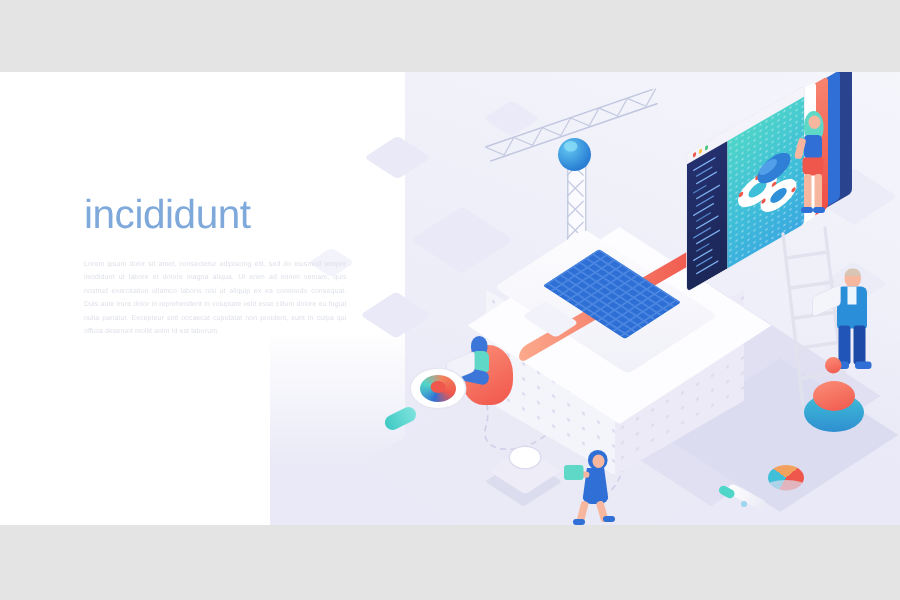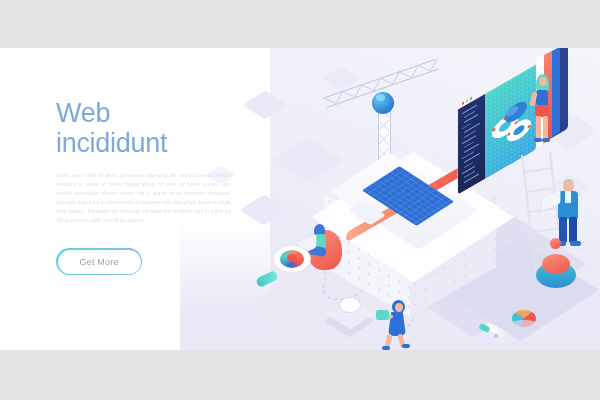--- a/index.html
+++ b/index.html
@@ -89,29 +89,24 @@
     <div class="dia" style="left:252px;top:44px;width:26px;height:26px;"></div>
     <div class="dia" style="left:288px;top:92px;width:40px;height:40px;"></div>
     <div class="dia" style="left:250px;top:148px;width:28px;height:28px;"></div>
     <div class="dia" style="left:330px;top:20px;width:22px;height:22px;opacity:.8;"></div>
     <div class="dia" style="left:552px;top:66px;width:34px;height:34px;opacity:.75;"></div>
     <div class="dia" style="left:556px;top:128px;width:26px;height:26px;opacity:.7;"></div>
     <div class="dia" style="left:212px;top:118px;width:18px;height:18px;opacity:.55;"></div>
 
     <div class="copy">
       <h1 class="title">
-        <span>Web</span><br>
+        <br>
         <span>incididunt</span>
       </h1>
       <p class="body">Lorem ipsum dolor sit amet, consectetur adipiscing elit, sed do eiusmod tempor incididunt ut labore et dolore magna aliqua. Ut enim ad minim veniam, quis nostrud exercitation ullamco laboris nisi ut aliquip ex ea commodo consequat. Duis aute irure dolor in reprehenderit in voluptate velit esse cillum dolore eu fugiat nulla pariatur. Excepteur sint occaecat cupidatat non proident, sunt in culpa qui officia deserunt mollit anim id est laborum.</p>
-      <div class="btnwrap">
-        <a class="btn">
-          <span class="btn-inner">Get More</span>
-        </a>
-      </div>
     </div>
 
     <div class="scene">
 
       <div class="slab" style="left:60px;top:186px;width:150px;height:150px;background:#eaeaf7;"></div>
       <div class="slab" style="left:172px;top:150px;width:132px;height:132px;background:#e0e0f2;"></div>
       <div class="slab" style="left:238px;top:196px;width:92px;height:92px;background:#dcdcf0;"></div>
 
       <svg class="path" width="180" height="140" style="left:44px;top:178px;overflow:visible;">
         <path d="M4 34 C 34 18, 50 38, 44 58 C 38 78, 70 78, 86 62 C 100 48, 122 52, 132 70 C 142 88, 128 108, 108 110" fill="none" stroke="#cfcfe8" stroke-width="1.1" stroke-dasharray="4 3"></path>

